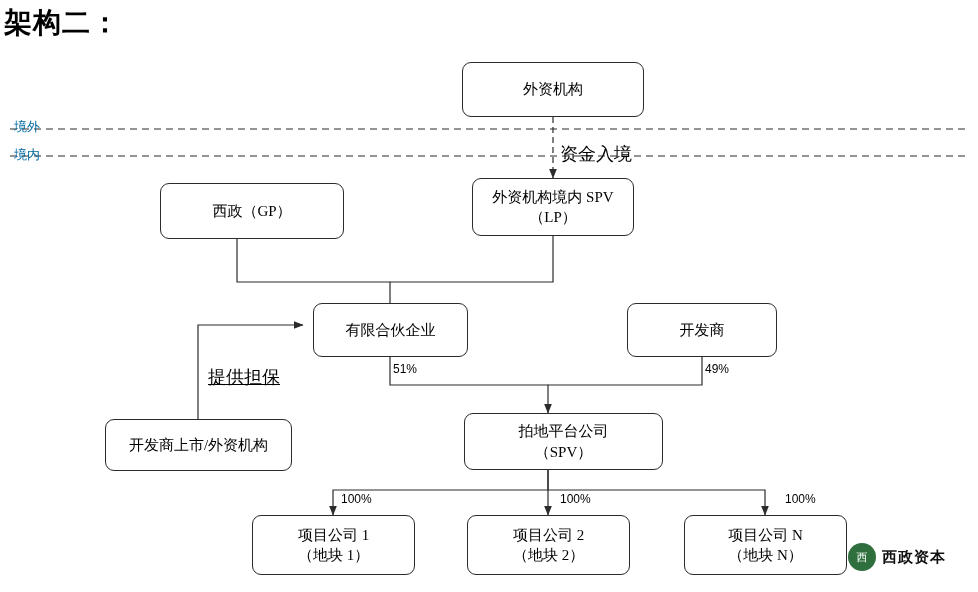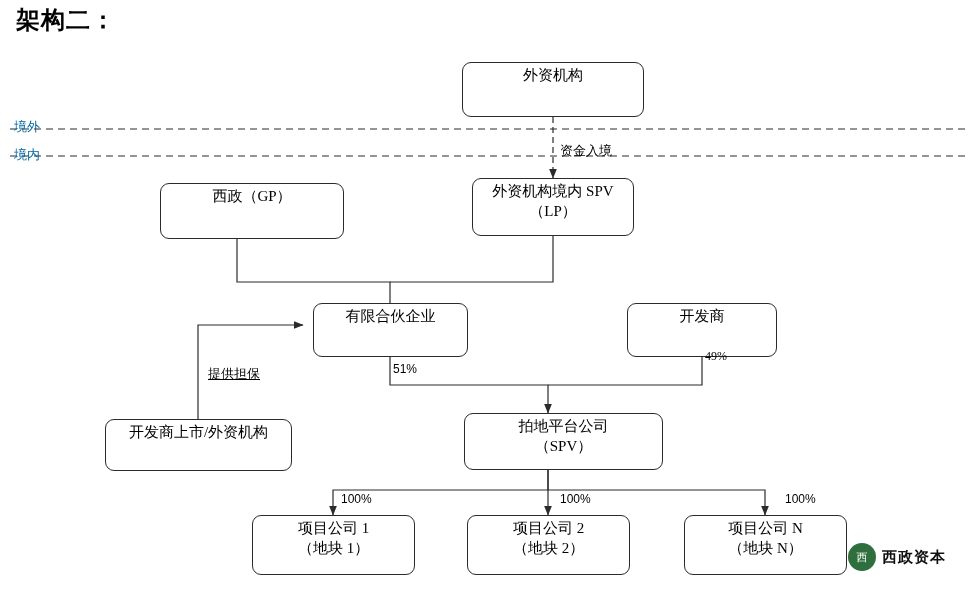--- a/index.html
+++ b/index.html
@@ -12,35 +12,35 @@
   }
   #canvas {
     position: relative;
     width: 978px;
     height: 592px;
     background: #ffffff;
     overflow: hidden;
   }
   .title {
     position: absolute;
-    left: 16px;
+    left: 4px;
     top: 4px;
-    font-size: 24px;
+    font-size: 28px;
     font-weight: bold;
     color: #000;
     letter-spacing: 1px;
   }
   .node {
     position: absolute;
     box-sizing: border-box;
     border: 1.5px solid #2b2b2b;
     border-radius: 9px;
     background: #ffffff;
     display: flex;
-    align-items: flex-start;
+    align-items: center;
     justify-content: center;
     text-align: center;
     font-size: 15px;
     line-height: 1.35;
     color: #000;
     z-index: 3;
   }
   .node .inner {
     padding: 2px 4px;
     white-space: pre-line;
@@ -56,21 +56,21 @@
   .zone-label {
     position: absolute;
     font-size: 13px;
     color: #0369a1;
     z-index: 4;
     white-space: nowrap;
     font-family: "Liberation Serif", serif;
   }
   .cn-label {
     position: absolute;
-    font-size: 13px;
+    font-size: 18px;
     color: #000;
     z-index: 4;
     white-space: nowrap;
     text-align: center;
   }
   svg.wires {
     position: absolute;
     left: 0;
     top: 0;
     width: 978px;
@@ -185,21 +185,21 @@
   </div>
 
   <div class="node" style="left:684px; top:515px; width:163px; height:60px;">
     <span class="inner">项目公司 N
 （地块 N）</span>
   </div>
 
   <div class="cn-label" style="left:560px; top:142px;">资金入境</div>
   <div class="cn-label" style="left:208px; top:365px;text-decoration:underline;">提供担保</div>
   <div class="edge-label" style="left:393px; top:362px;">51%</div>
-  <div class="edge-label" style="left:705px; top:349px;font-family:Liberation Serif, serif;">49%</div>
+  <div class="edge-label" style="left:705px; top:362px;">49%</div>
   <div class="edge-label" style="left:341px; top:492px;">100%</div>
   <div class="edge-label" style="left:560px; top:492px;">100%</div>
   <div class="edge-label" style="left:785px; top:492px;">100%</div>
 
   <div class="logo">
     <div class="mark">西</div>
     <div class="wordmark">西政资本</div>
   </div>
 
 </div>

